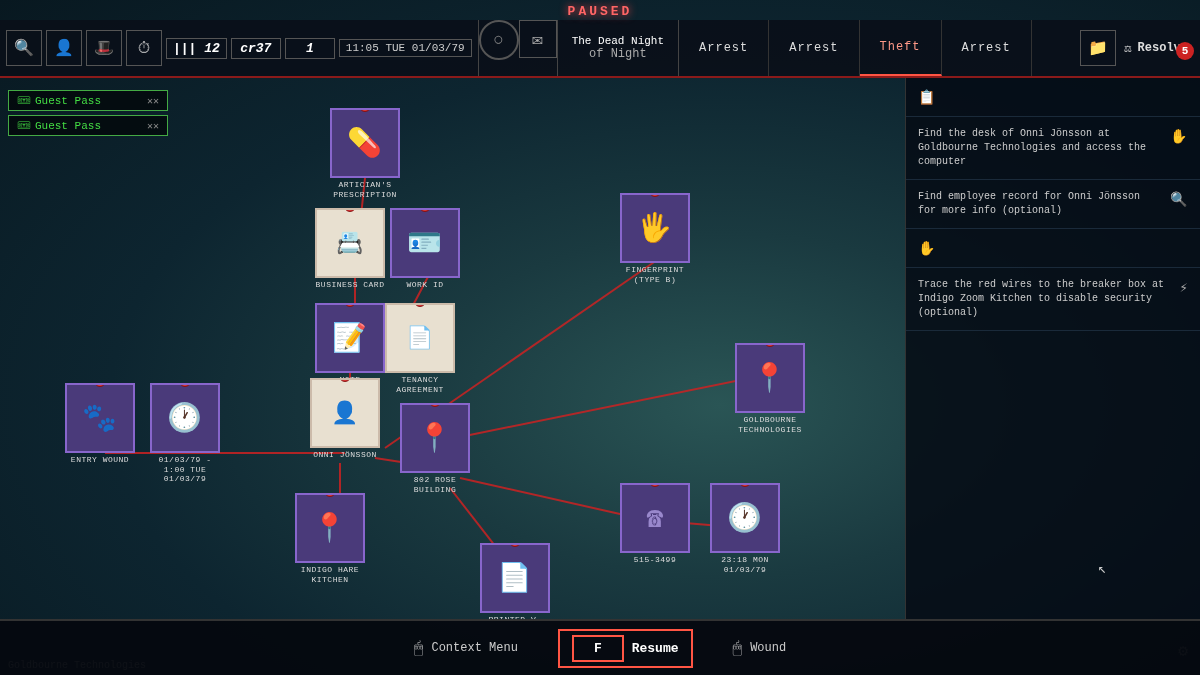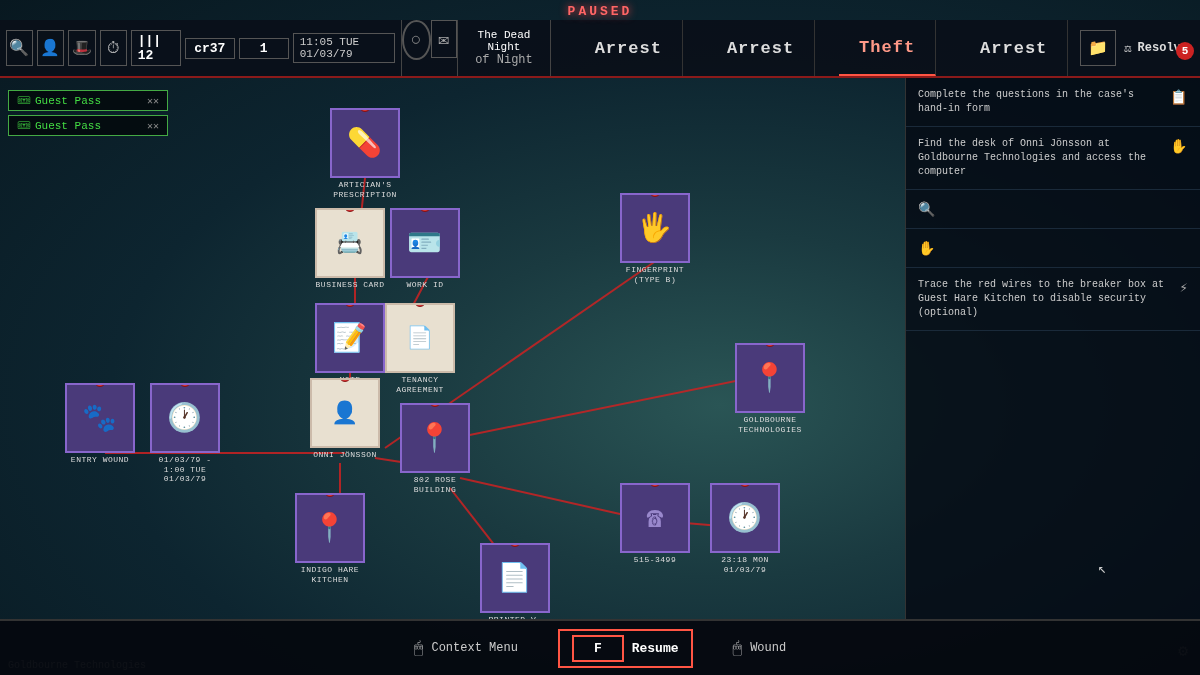--- a/index.html
+++ b/index.html
@@ -76,20 +76,21 @@
       border: 1px solid #555;
       color: #ccc;
       font-size: 10px;
       min-width: 50px;
     }
 
     .stats-box .val {
       font-size: 13px;
       font-weight: bold;
       color: #fff;
+      font-style: italic;
     }
 
     .mission-box {
       display: flex;
       flex-direction: column;
       align-items: center;
       justify-content: center;
       padding: 2px 14px;
       border-right: 1px solid #444;
       border-left: 1px solid #444;
@@ -108,26 +109,25 @@
       font-size: 12px;
       text-align: center;
     }
 
     .tab-btn {
       display: flex;
       align-items: center;
       justify-content: center;
       padding: 0 20px;
       color: #ddd;
-      font-size: 17px;
-      font-weight: bold;
+      font-size: 12px;
+      font-weight: normal;
       border-right: 1px solid #333;
       cursor: pointer;
       letter-spacing: 1px;
-      margin-left: 24px;
     }
 
     .tab-btn.active {
       color: #ff9988;
       border-bottom: 2px solid #ff5544;
     }
 
     .top-bar-right {
       margin-left: auto;
       display: flex;
@@ -598,35 +598,35 @@
         <span class="card-icon" style="color:#9988cc">📄</span>
       </div>
       <div class="card-label">Printed
 V-Mail</div>
     </div>
     </div>
 </div>
 
 <div class="right-panel">
   <div class="objective-item">
-    <span class="obj-text">Complete the questions in the case's hand-in form</span>
     <span class="obj-icon">📋</span>
   </div>
   <div class="objective-item">
     <span class="obj-text">Find the desk of Onni Jönsson at Goldbourne Technologies and access the computer</span>
     <span class="obj-icon">✋</span>
   </div>
   <div class="objective-item">
+    <span class="obj-text">Find employee record for Onni Jönsson for more info (optional)</span>
     <span class="obj-icon">🔍</span>
   </div>
   <div class="objective-item">
     <span class="obj-icon">✋</span>
   </div>
   <div class="objective-item">
-    <span class="obj-text">Trace the red wires to the breaker box at Guest Hare Kitchen to disable security (optional)</span>
+    <span class="obj-text">Trace the red wires to the breaker box at Indigo Zoom Kitchen to disable security (optional)</span>
     <span class="obj-icon">⚡</span>
   </div>
 </div>
 
 <div class="bottom-bar">
   <div class="bottom-control">
     <span style="font-size:16px;">🖱</span>
     <span>Context Menu</span>
   </div>
   <div class="resume-wrap">

